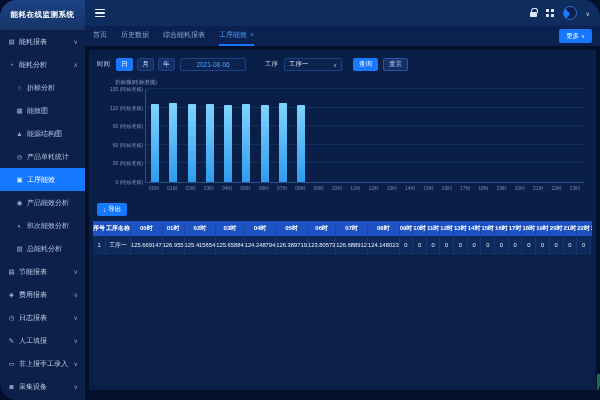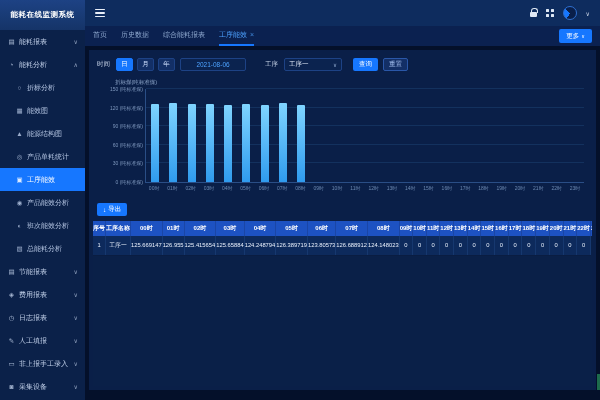--- a/index.html
+++ b/index.html
@@ -1,17 +1,17 @@
 <!DOCTYPE html>
 <html><head>
 <meta charset="utf-8">
 <style>
   html,body{margin:0;padding:0;background:#04102a;}
   *{box-sizing:border-box;font-family:"Liberation Sans",sans-serif;}
-  .app{width:600px;height:400px;position:relative;display:flex;overflow:hidden;background:#04102a;}
+  .app{width:600px;height:400px;position:relative;display:flex;overflow:hidden;background:#04102a;border-radius:17px;}
 
   
   .sidebar{width:85px;background:#0b2149;display:flex;flex-direction:column;flex-shrink:0;}
   .logo{height:30px;background:linear-gradient(180deg,#1d4284,#153468);color:#fff;
         font-size:7.5px;font-weight:bold;display:flex;align-items:center;justify-content:center;letter-spacing:.5px;}
   .side-nav{flex:1;display:flex;flex-direction:column;overflow:hidden;}
   .side-item{display:flex;align-items:center;height:23px;padding:0 7px;color:#c2d1ea;font-size:7px;cursor:pointer;flex-shrink:0;}
   .side-item.sub{padding-left:15px;color:#b4c5e2;}
   .side-item.active{background:#1677ff;color:#fff;}
   .s-icon{width:9px;font-size:6.5px;margin-right:3px;opacity:.85;text-align:center;}

